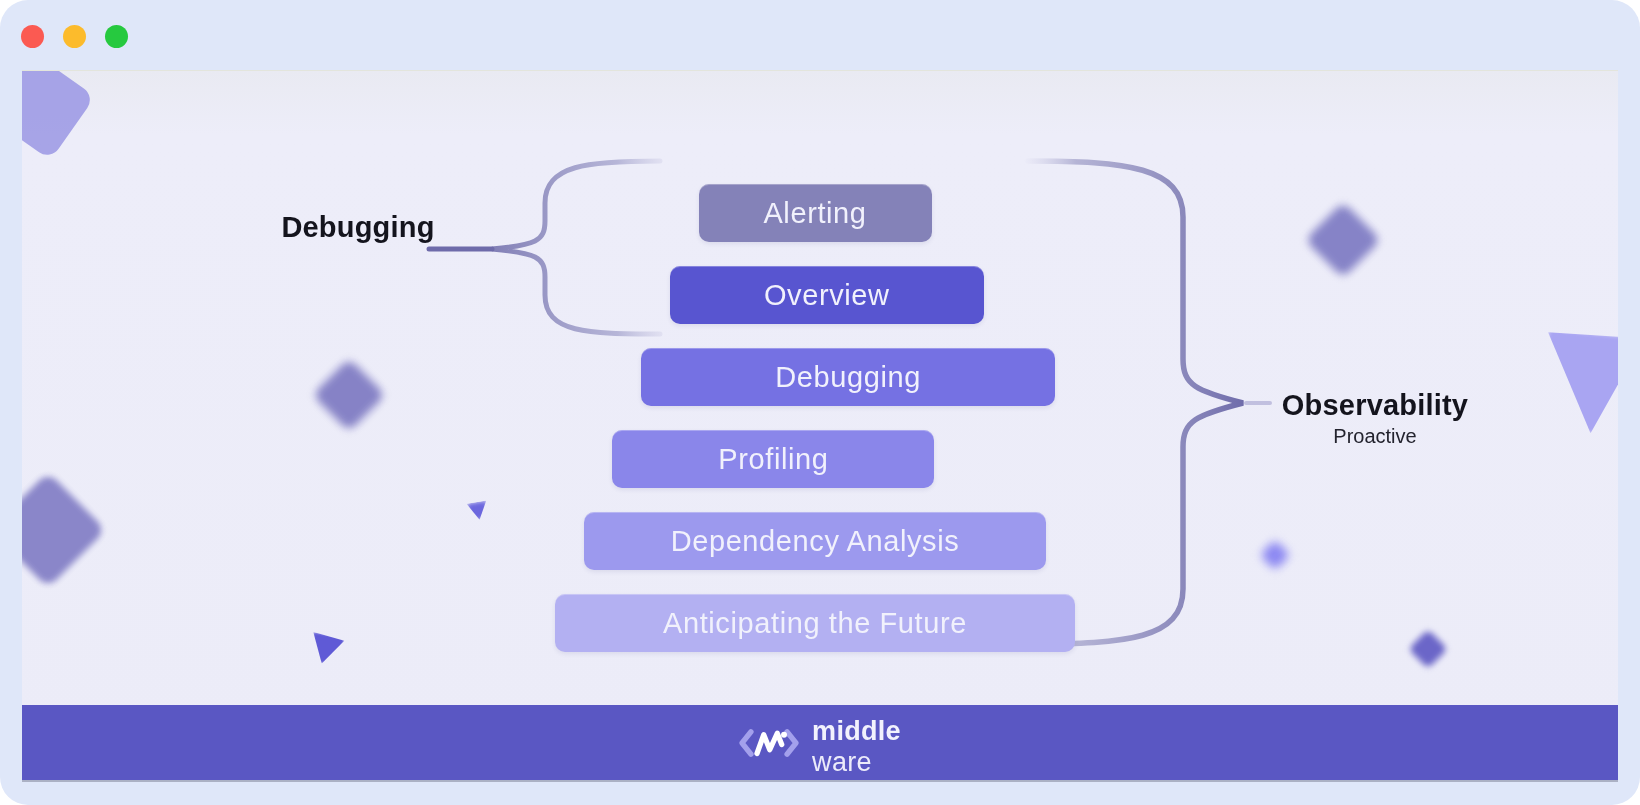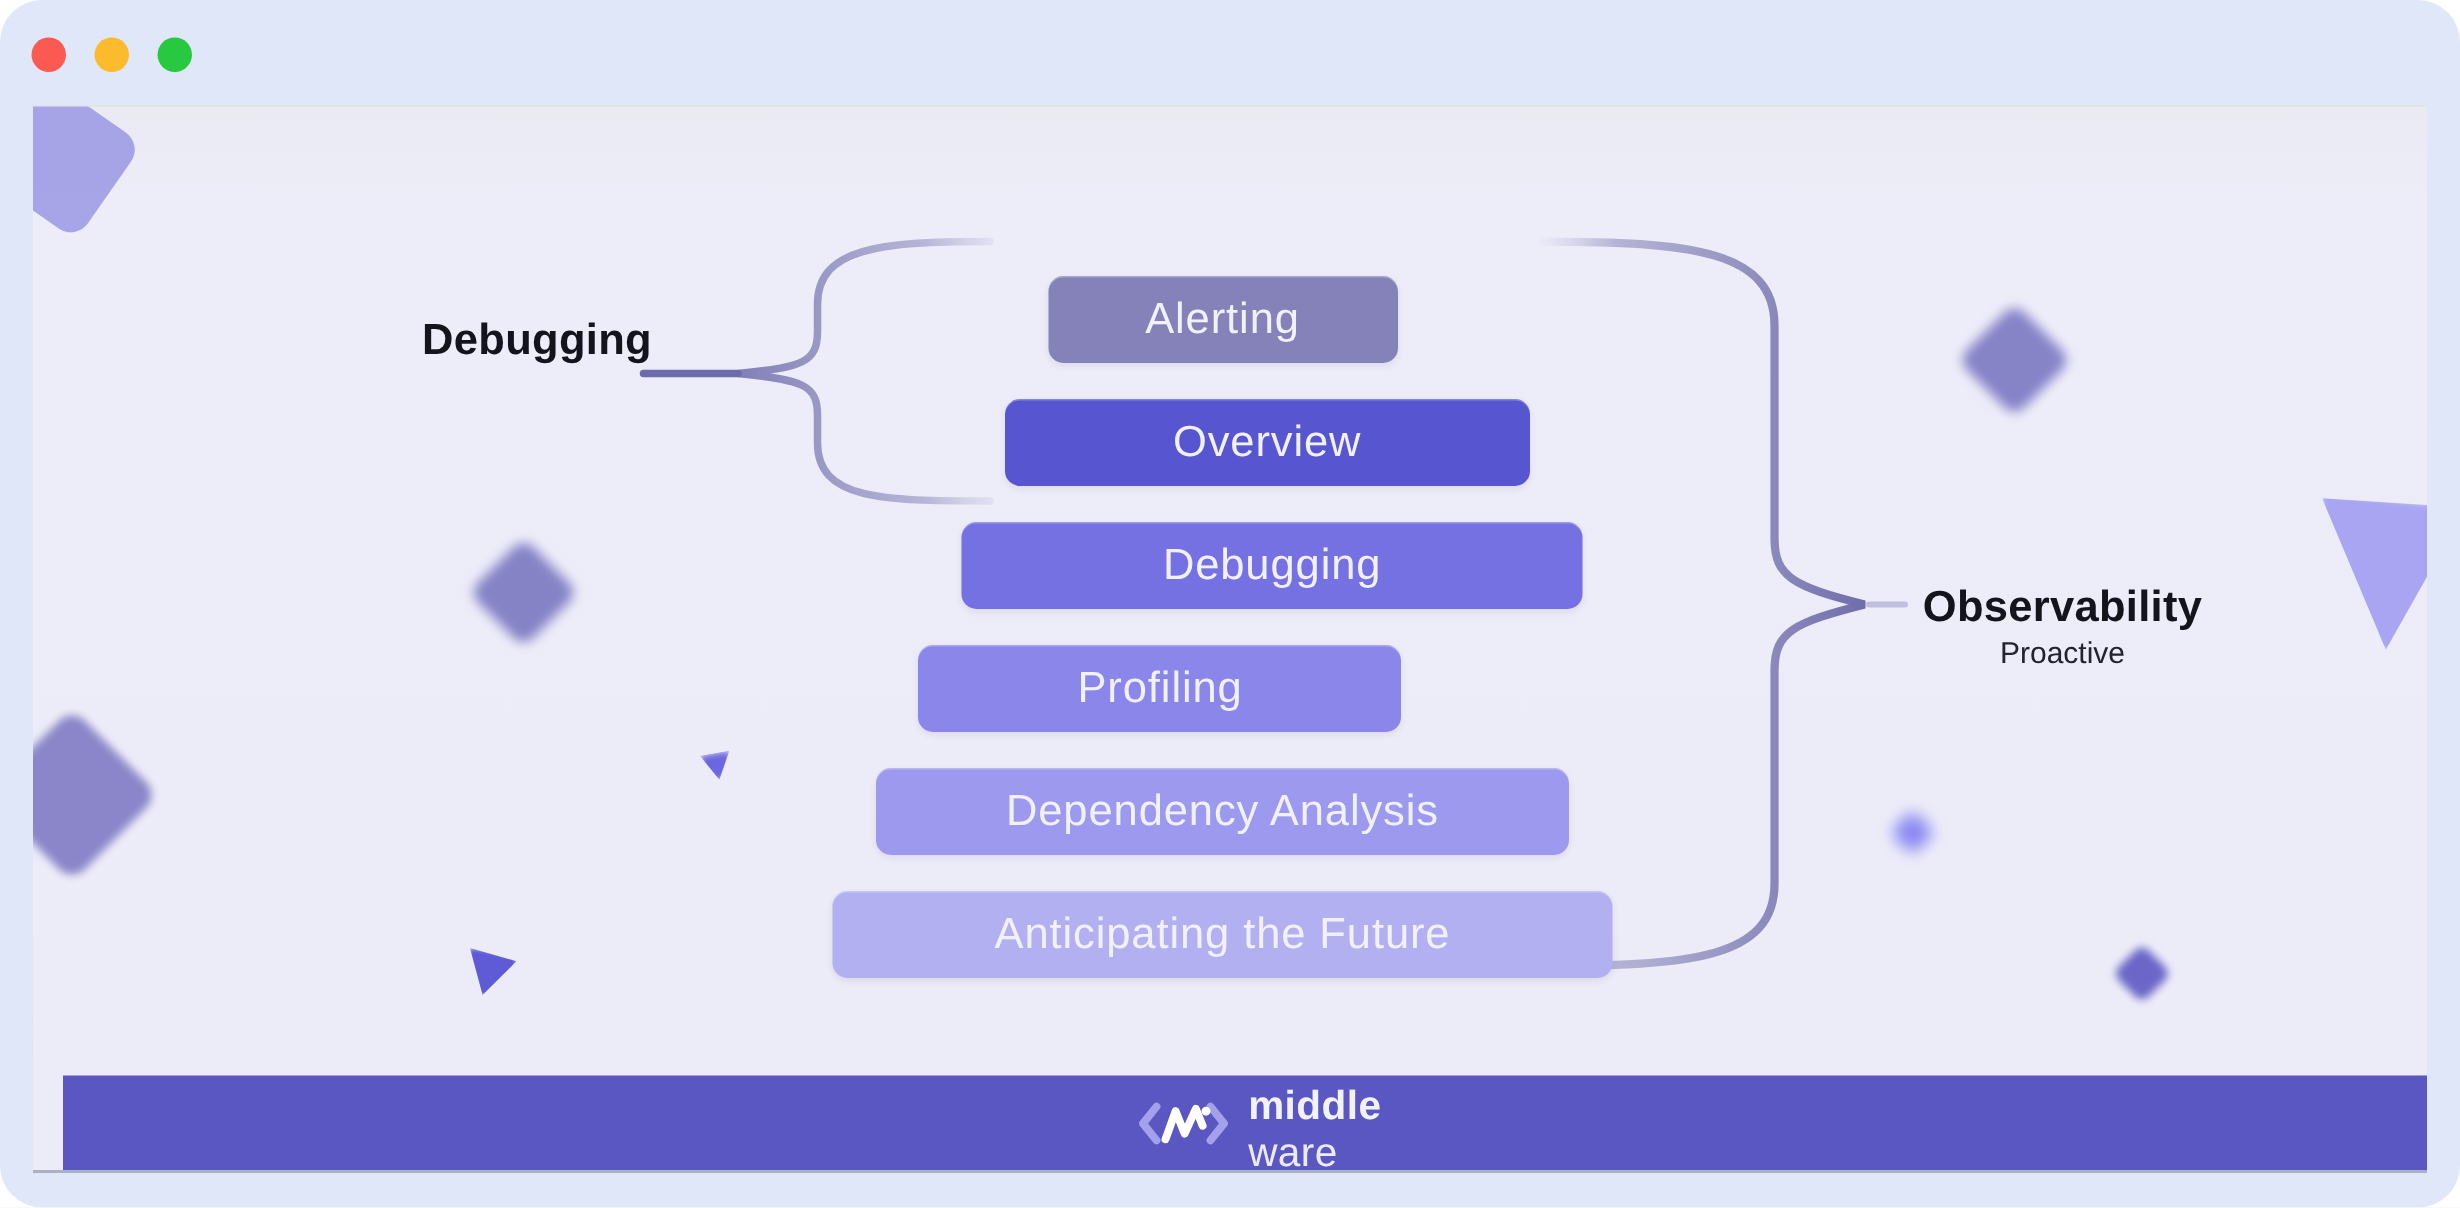--- a/index.html
+++ b/index.html
@@ -47,22 +47,22 @@
     box-shadow:inset 0 1px 0 rgba(255,255,255,.28), 0 2px 4px rgba(60,60,130,.10);
   }
 
   .side-label { position:absolute; width:280px; text-align:center; }
   .side-label .title    { font-weight:bold; font-size:29px; color:#14141D; letter-spacing:.2px; line-height:32px; }
   .side-label .subtitle { font-size:20px; color:#23232E; margin-top:4px; line-height:22px; }
   .label-left  { left:196px;  top:140px; }
   .label-right { left:1213px; top:318px; }
 
   .footer-bar {
-    position:absolute; left:0; bottom:0; width:100%; height:63px;
-    display:flex; align-items:center; justify-content:center; gap:13px;margin-left:20px;
+    position:absolute; left:0; bottom:0; width:100%; height:75px;
+    display:flex; align-items:center; justify-content:center; gap:13px;
   }
   .brand { font-size:27px; color:#F2F2FD; letter-spacing:.3px; white-space:nowrap; }
   .brand .bold  { font-weight:bold; }
   .brand .light { font-weight:normal; opacity:.96; }
 </style>
 </head>
 <body>
 
 <div class="window">
 
@@ -100,21 +100,21 @@
       <path d="M 638,90 C 565,90 523,94 523,132 L 523,150 C 523,170 514,174 470,178 C 514,182 523,186 523,206 L 523,224 C 523,262 565,263 638,263" stroke="url(#gl)" stroke-width="5" fill="none" stroke-linecap="round"></path>
       <path d="M 407,178 L 470,178" stroke="#6E6BAA" stroke-width="5" stroke-linecap="round"></path>
       <path d="M 1006,90 C 1105,90 1161,96 1161,146 L 1161,288 C 1161,314 1174,320 1221,332 C 1174,344 1161,350 1161,376 L 1161,518 C 1161,568 1105,573 1006,573" stroke="url(#gr)" stroke-width="5.5" fill="none" stroke-linecap="round"></path>
       <path d="M 1224,332 L 1248,332" stroke="#9794C8" stroke-width="4" stroke-linecap="round" opacity="0.5"></path>
     </svg>
 
     <div class="stack">
         <div class="stack-box" style="width: 233px; left: 676.5px; top: 113px; background: rgb(132, 130, 184);">
           <span>Alerting</span>
         </div>
-        <div class="stack-box" style="width: 350px; left: 647.8px; top: 195px; background: rgb(88, 85, 208);">
+        <div class="stack-box" style="width: 314px; left: 647.8px; top: 195px; background: rgb(88, 85, 208);">
           <span>Overview</span>
         </div>
         <div class="stack-box" style="width: 414px; left: 619.1px; top: 277px; background: rgb(117, 113, 227);">
           <span>Debugging</span>
         </div>
         <div class="stack-box" style="width: 322px; left: 590.4px; top: 359px; background: rgb(138, 134, 234);">
           <span>Profiling</span>
         </div>
         <div class="stack-box" style="width: 462.6px; left: 561.7px; top: 441px; background: rgb(156, 153, 238);">
           <span>Dependency Analysis</span>

